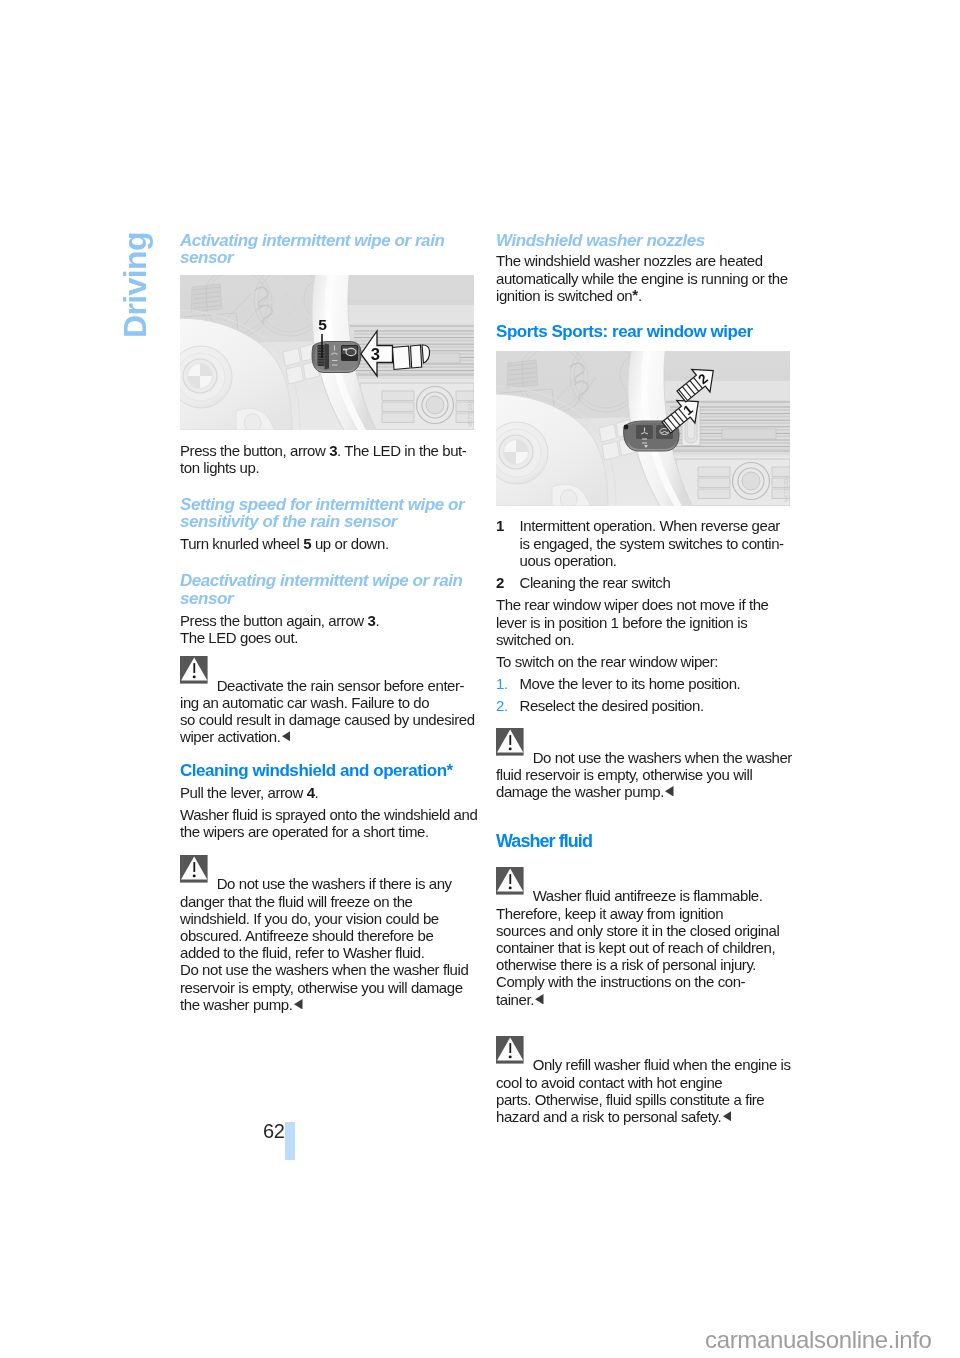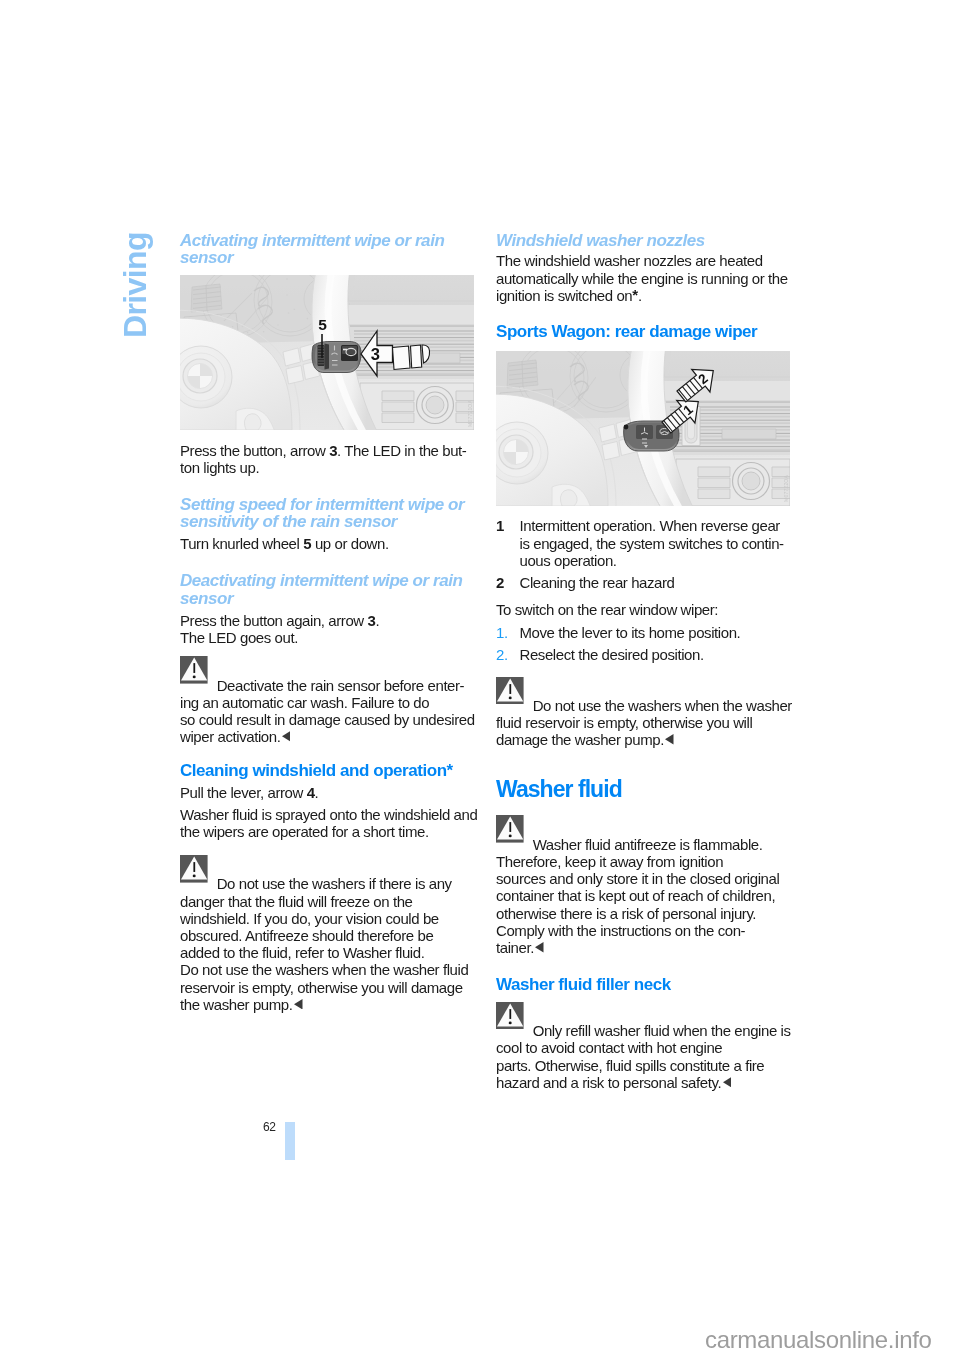--- a/index.html
+++ b/index.html
@@ -15,21 +15,21 @@
 
   
   .col{position:absolute;}
   .col-left{left:180px;top:231.8px;width:300px;}
   .col-right{left:496px;top:231.8px;width:300px;}
 
   h2.h-lite,h2.h-dark{margin:0;font-size:17px;font-weight:bold;letter-spacing:-0.45px;
      line-height:17.5px;white-space:nowrap;}
   h2.h-lite{color:#8ec5f5;font-style:italic;}
   h2.h-dark{color:#0086f5;}
-  h1.h-big{margin:0;font-size:23px;font-weight:bold;letter-spacing:-0.95px;
+  h1.h-big{margin:0;font-size:18px;font-weight:bold;letter-spacing:-0.95px;
      line-height:24px;color:#0086f5;white-space:nowrap;}
 
   p{margin:0;font-size:15px;line-height:17.2px;letter-spacing:-0.42px;color:#1b1b1b;
     white-space:nowrap;}
   b{font-weight:bold;}
   sup{font-size:15px;font-weight:bold;vertical-align:1.5px;line-height:0;letter-spacing:0;}
 
   
   .fig{position:relative;width:294px;height:155px;overflow:hidden;}
   .fig svg{display:block;position:absolute;left:0;top:0;width:294px;height:155px;}
@@ -42,21 +42,21 @@
   .warn .tri svg{display:block;width:27.6px;height:27.6px;}
   .warn p{white-space:nowrap;margin-top:22px;}
 
   
   .itm{font-size:15px;line-height:17.2px;letter-spacing:-0.42px;color:#1b1b1b;
        white-space:nowrap;position:relative;padding-left:23.5px;}
   .itm .n{position:absolute;left:0;top:0;font-weight:bold;}
   .itm .nb{position:absolute;left:0;top:0;color:#1a9cf7;}
 
   
-  .pagenum{position:absolute;left:263px;top:1120px;font-size:12px;color:#262626;
+  .pagenum{position:absolute;left:263px;top:1120px;font-size:20px;color:#262626;
      letter-spacing:-0.3px;}
   .pagebar{position:absolute;left:285px;top:1122px;width:10px;height:38px;background:#bddcfb;}
   .watermark{position:absolute;left:705px;top:1327.8px;font-size:24px;color:#9d9d9d;
      letter-spacing:-0.33px;line-height:1;}
   .em{display:inline-block;width:8.5px;height:10.5px;position:relative;top:-0.5px;
       margin-left:1.5px;letter-spacing:0;}
   .em svg{display:block;width:8.5px;height:10.5px;}
 </style>
 </head>
 <body>
@@ -305,21 +305,21 @@
               <path d="M17 0 L17 21 L0 10.5 Z" fill="#3a3a3a"></path>
             </svg></span></p>
     </div>
   </div>
 
   <div class="col col-right">
     <h2 class="h-lite">Windshield washer nozzles</h2>
     <div class="sp" style="height:3.0px"></div>
     <p>The windshield washer nozzles are heated<br>automatically while the engine is running or the<br>ignition is switched on<sup>*</sup>.</p>
     <div class="sp" style="height:18.9px"></div>
-    <h2 class="h-dark">Sports Wagon: rear damage wiper</h2>
+    <h2 class="h-dark">Sports Sports: rear window wiper</h2>
     <div class="sp" style="height:11.0px"></div>
     <div class="fig" id="fig2">
         <svg viewBox="0 0 294 155" preserveAspectRatio="none">
           <defs>
             <linearGradient id="f2bg" x1="0" y1="0" x2="0" y2="1">
               <stop offset="0" stop-color="#dadada"></stop>
               <stop offset="0.33" stop-color="#d5d5d5"></stop>
               <stop offset="0.42" stop-color="#e3e3e3"></stop>
               <stop offset="1" stop-color="#e9e9e9"></stop>
             </linearGradient>
@@ -493,23 +493,24 @@
       <div class="figcode">M07722OA</div>
     </div>
     <div class="sp" style="height:11.2px"></div>
     <div class="itm">
       <span class="n">1</span>
       <span>Intermittent operation. When reverse gear<br>is engaged, the system switches to contin-<br>uous operation.</span>
     </div>
     <div class="sp" style="height:5.0px"></div>
     <div class="itm">
       <span class="n">2</span>
-      <span>Cleaning the rear hazard</span>
+      <span>Cleaning the rear switch</span>
     </div>
     <div class="sp" style="height:5.0px"></div>
+    <p>The rear window wiper does not move if the<br>lever is in position 1 before the ignition is<br>switched on.</p>
     <div class="sp" style="height:5.0px"></div>
     <p>To switch on the rear window wiper:</p>
     <div class="sp" style="height:5.0px"></div>
     <div class="itm">
       <span class="nb">1.</span>
       <span>Move the lever to its home position.</span>
     </div>
     <div class="sp" style="height:5.0px"></div>
     <div class="itm">
       <span class="nb">2.</span>
@@ -539,21 +540,20 @@
             <path d="M14.4 1.5 L27.7 24.8 L1 24.8 Z" fill="#fbfbfb"></path>
             <rect x="13.6" y="7.2" width="1.8" height="10" fill="#161616"></rect>
             <circle cx="14.4" cy="21.2" r="1.5" fill="#161616"></circle>
           </svg>
         </div>
       <p>Washer fluid antifreeze is flammable.<br>Therefore, keep it away from ignition<br>sources and only store it in the closed original<br>container that is kept out of reach of children,<br>otherwise there is a risk of personal injury.<br>Comply with the instructions on the con-<br>tainer.<span class="em"><svg viewBox="0 0 17 21">
               <path d="M17 0 L17 21 L0 10.5 Z" fill="#3a3a3a"></path>
             </svg></span></p>
     </div>
     <div class="sp" style="height:19.6px"></div>
-    <h2 class="h-dark">Washer fluid filler neck</h2>
     <div class="sp" style="height:6.9px"></div>
     <div class="warn">
       <div class="tri">
           <svg viewBox="0 0 28 28">
             <rect x="0" y="0" width="28" height="28" fill="#565656"></rect>
             <path d="M14.4 1.5 L27.7 24.8 L1 24.8 Z" fill="#fbfbfb"></path>
             <rect x="13.6" y="7.2" width="1.8" height="10" fill="#161616"></rect>
             <circle cx="14.4" cy="21.2" r="1.5" fill="#161616"></circle>
           </svg>
         </div>

